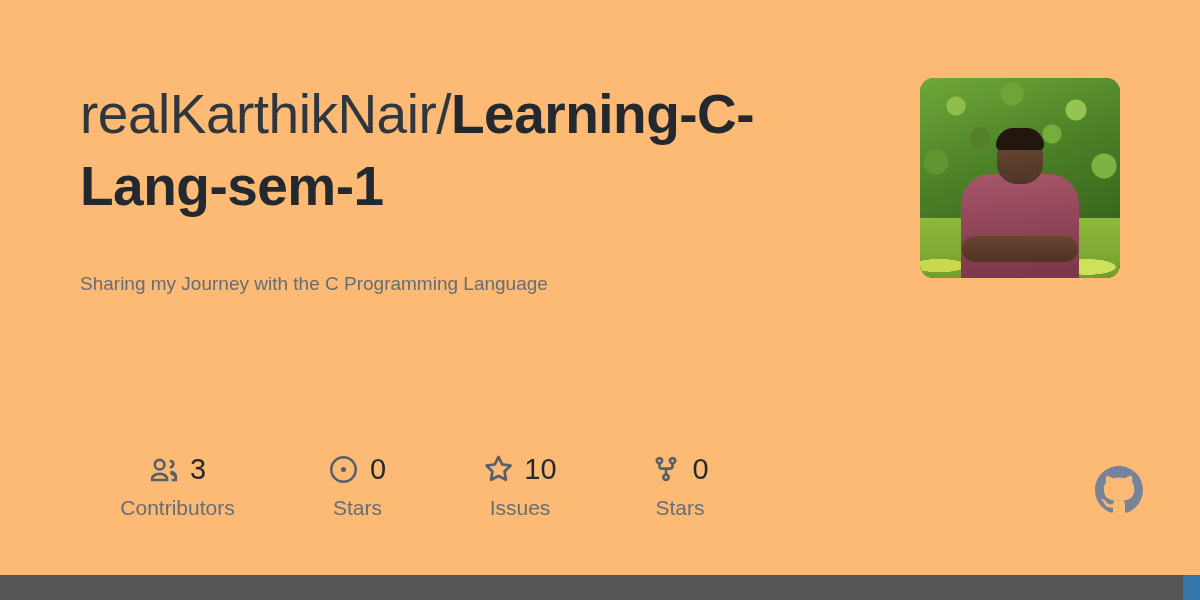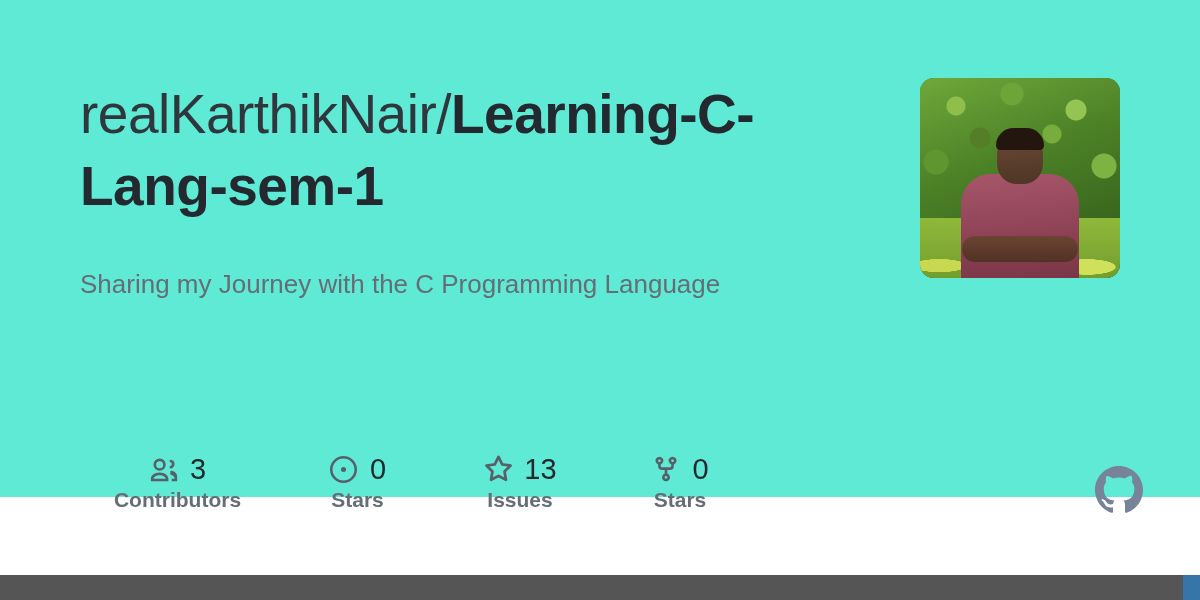--- a/index.html
+++ b/index.html
@@ -12,22 +12,22 @@
     height: 600px;
     font-family: "Liberation Sans", sans-serif;
     overflow: hidden;
     position: relative;
   }
 
   .card {
     position: absolute;
     left: 0; top: 0;
     width: 1200px;
-    height: 497px;
-    background: #5eead4;
+    height: 575px;
+    background: #fdba74;
     box-sizing: border-box;
   }
 
   
   .header {
     position: absolute;
     left: 80px;
     top: 78px;
     width: 1040px;
     display: flex;
@@ -57,21 +57,21 @@
     font-weight: 400;
     color: #2f363d;
   }
   .repo-name {
     font-weight: 700;
     color: #24292f;
   }
 
   .repo-description {
     margin: 38px 0 0 0;
-    font-size: 26px;
+    font-size: 19px;
     line-height: 48px;
     color: #656d76;
     font-weight: 400;
     max-width: 690px;
   }
 
   .avatar {
     width: 200px;
     height: 200px;
     border-radius: 14px;
@@ -176,25 +176,25 @@
     color: #57606a;
   }
   .stat-icon svg { display: block; }
   .stat-count {
     font-size: 29px;
     line-height: 30px;
     color: #24292f;
     font-weight: 400;
   }
   .stat-label {
-    margin-top: 2px;
+    margin-top: 10px;
     font-size: 21px;
     line-height: 24px;
     color: #656d76;
-    font-weight: 700;
+    font-weight: 400;
     white-space: nowrap;
   }
 
   .stat-contributors { width: 195px; }
   .stat-issues       { width: 165px; }
   .stat-stars        { width: 160px; }
   .stat-forks        { width: 160px; }
 
   
   .gh-mark {
@@ -273,21 +273,21 @@
       <span class="stat-label">Stars</span>
     </div>
 
     <div class="stat stat-stars">
       <div class="stat-top">
         <span class="stat-icon">
           <svg viewBox="0 0 16 16" width="29" height="29" fill="currentColor" aria-hidden="true">
             <path d="M8 .25a.75.75 0 0 1 .673.418l1.882 3.815 4.21.612a.75.75 0 0 1 .416 1.279l-3.046 2.97.719 4.192a.75.75 0 0 1-1.088.791L8 12.347l-3.766 1.98a.75.75 0 0 1-1.088-.79l.72-4.194L.818 6.374a.75.75 0 0 1 .416-1.28l4.21-.611L7.327.668A.75.75 0 0 1 8 .25Zm0 2.445L6.615 5.5a.75.75 0 0 1-.564.41l-3.097.45 2.24 2.184a.75.75 0 0 1 .216.664l-.528 3.084 2.769-1.456a.75.75 0 0 1 .698 0l2.77 1.456-.53-3.084a.75.75 0 0 1 .216-.664l2.24-2.183-3.096-.45a.75.75 0 0 1-.564-.41L8 2.694Z"></path>
           </svg>
         </span>
-        <span class="stat-count">13</span>
+        <span class="stat-count">10</span>
       </div>
       <span class="stat-label">Issues</span>
     </div>
 
     <div class="stat stat-forks">
       <div class="stat-top">
         <span class="stat-icon">
           <svg viewBox="0 0 16 16" width="28" height="28" fill="currentColor" aria-hidden="true">
             <path d="M5 5.372v.878c0 .414.336.75.75.75h4.5a.75.75 0 0 0 .75-.75v-.878a2.25 2.25 0 1 1 1.5 0v.878a2.25 2.25 0 0 1-2.25 2.25h-1.5v2.128a2.251 2.251 0 1 1-1.5 0V8.5h-1.5A2.25 2.25 0 0 1 3.5 6.25v-.878a2.25 2.25 0 1 1 1.5 0ZM5 3.25a.75.75 0 1 0-1.5 0 .75.75 0 0 0 1.5 0Zm6.75.75a.75.75 0 1 0 0-1.5.75.75 0 0 0 0 1.5Zm-3 8.75a.75.75 0 1 0-1.5 0 .75.75 0 0 0 1.5 0Z"></path>
           </svg>

